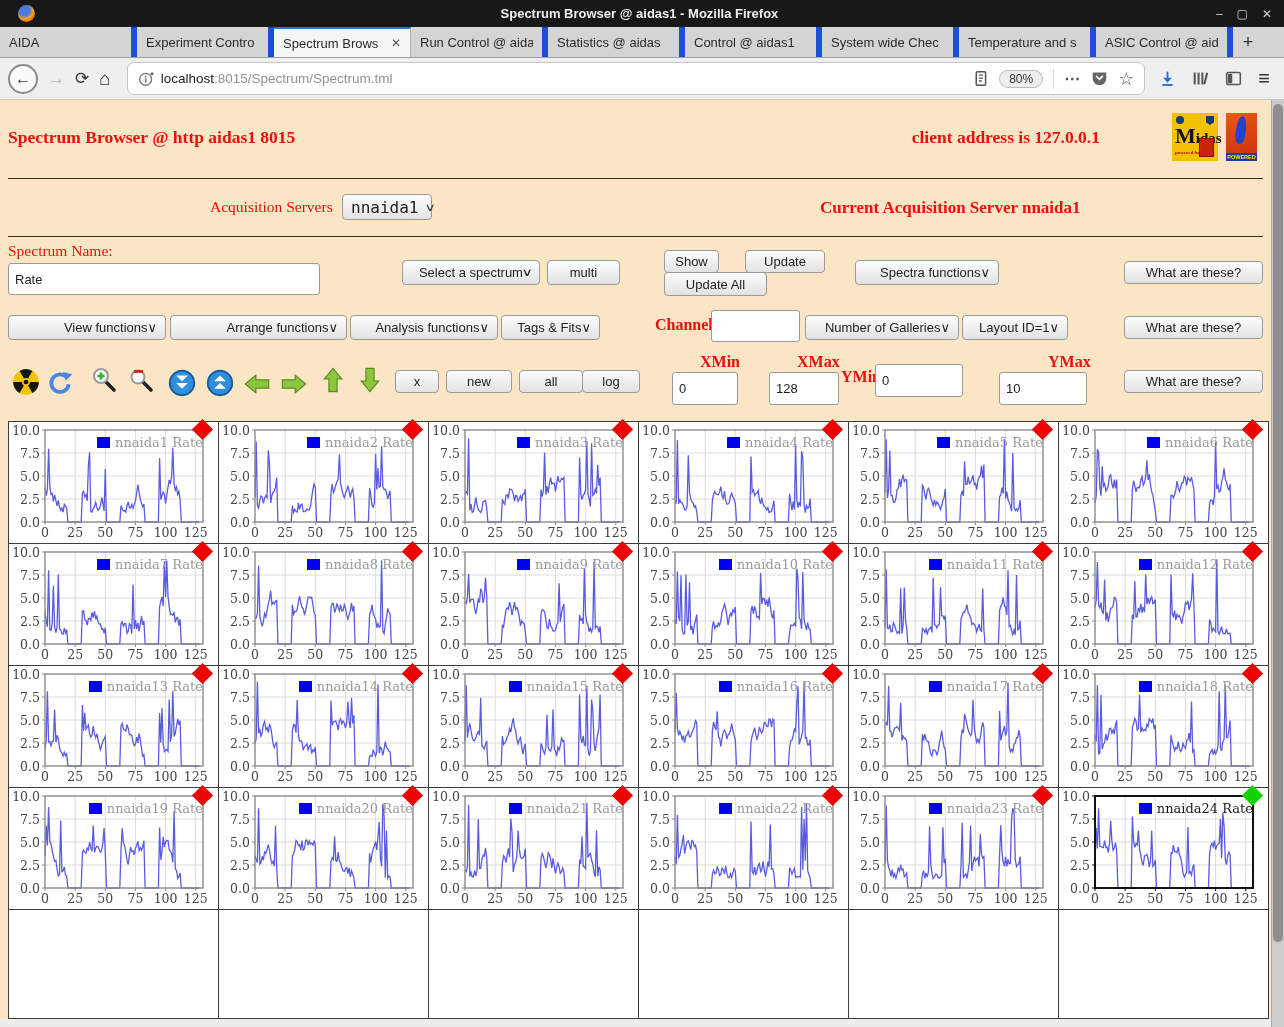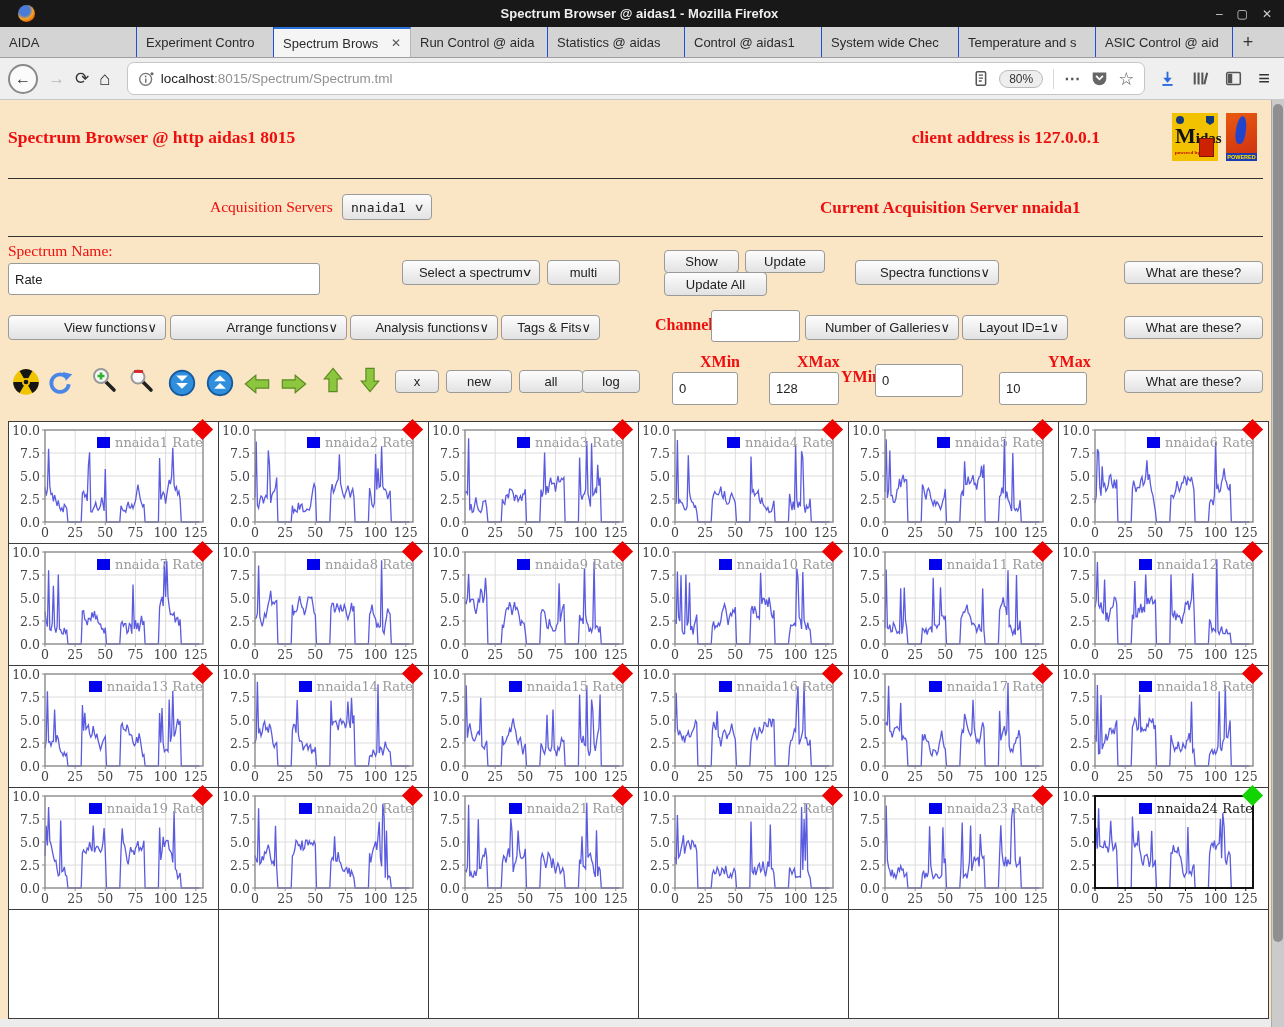--- a/index.html
+++ b/index.html
@@ -9,21 +9,21 @@
   .titlebar{position:absolute;left:0;top:0;width:100%;height:27px;background:#181818;
             display:flex;align-items:center;color:#efefef;}
   .fx-icon{width:17px;height:17px;border-radius:50%;margin-left:18px;
            background:radial-gradient(circle at 38% 32%,#4a7bd8 0 34%,#f7a325 55%,#e05e00 78%,#b93a00 100%);}
   .win-title{flex:1;text-align:center;font-weight:bold;font-size:13px;padding-left:28px;}
   .win-controls{display:flex;gap:14px;margin-right:12px;color:#cfcfcf;font-size:12px;}
   .win-controls span{cursor:default;}
   
   .tabbar{position:absolute;left:0;top:27px;width:100%;height:31px;background:#d4d4d4;
           display:flex;align-items:stretch;border-bottom:1px solid #9f9f9f;box-sizing:border-box;}
-  .tab{flex:0 0 137px;box-sizing:border-box;border-right:1px solid #1d4ed8;
+  .tab{flex:0 0 137px;box-sizing:border-box;border-right:6px solid #1d4ed8;
        font-size:13px;color:#2a2a2a;display:flex;align-items:center;padding:0 9px;
        white-space:nowrap;overflow:hidden;}
   .tab.active{background:#f5f5f5;border-top:2px solid #2a72db;border-right:1px solid #b5b5b5;}
   .tab .lbl{flex:1;overflow:hidden;white-space:nowrap;}
   .tab .close{color:#555;font-size:12px;margin-left:4px;}
   .newtab{width:30px;display:flex;align-items:center;justify-content:center;
           font-size:18px;color:#333;}
   
   .navbar{position:absolute;left:0;top:58px;width:100%;height:42px;background:#efefef;
           border-bottom:1px solid #c9c9c9;box-sizing:border-box;display:flex;align-items:center;}
@@ -214,38 +214,38 @@
         <span class="t1">TCL!</span>
         <span class="t2">POWERED</span>
       </span>
     </span>
   </div>
 
   <div class="hr" style="top:78px;"></div>
 
   <span class="acq-label red serif">Acquisition Servers</span>
   <span class="combo" style="left:342px;top:94px;width:90px;height:26px;">
-    <span class="mono" style="font-size:13px;">nnaida1</span>
+    <span class="mono" style="font-size:16px;">nnaida1</span>
       <span class="chev">∨</span>
   </span>
   <span class="current-server red serif">Current Acquisition Server nnaida1</span>
 
   <div class="hr" style="top:136px;"></div>
 
   
   <span class="lab red serif" style="left:8px;top:142px;">Spectrum Name:</span>
   <span class="tin" style="left:8px;top:163px;width:312px;height:32px;">
       <span>Rate</span>
     </span>
   <span class="gtkbtn gtkdrop" style="left:402px;top:160px;width:138px;height:25px;">
       <span>Select a spectrum</span>
       <span class="chev" style="font-size:11px;transform:scaleX(1.4);">∨</span>
     </span>
   <span class="gtkbtn" style="left:547px;top:160px;width:73px;height:25px;">multi</span>
-  <span class="gtkbtn" style="left:664px;top:150px;width:75px;height:23px;">Show</span>
+  <span class="gtkbtn" style="left:664px;top:150px;width:55px;height:23px;">Show</span>
   <span class="gtkbtn" style="left:745px;top:150px;width:80px;height:23px;">Update</span>
   <span class="gtkbtn" style="left:664px;top:172px;width:103px;height:24px;">Update All</span>
   <span class="gtkbtn gtkdrop" style="left:855px;top:160px;width:144px;height:25px;">
       <span>Spectra functions</span>
       <span class="chev">∨</span>
     </span>
   <span class="gtkbtn" style="left:1124px;top:161px;width:139px;height:23px;">What are these?</span>
 
   
   <span class="gtkbtn gtkdrop" style="left:8px;top:215px;width:158px;height:25px;">

